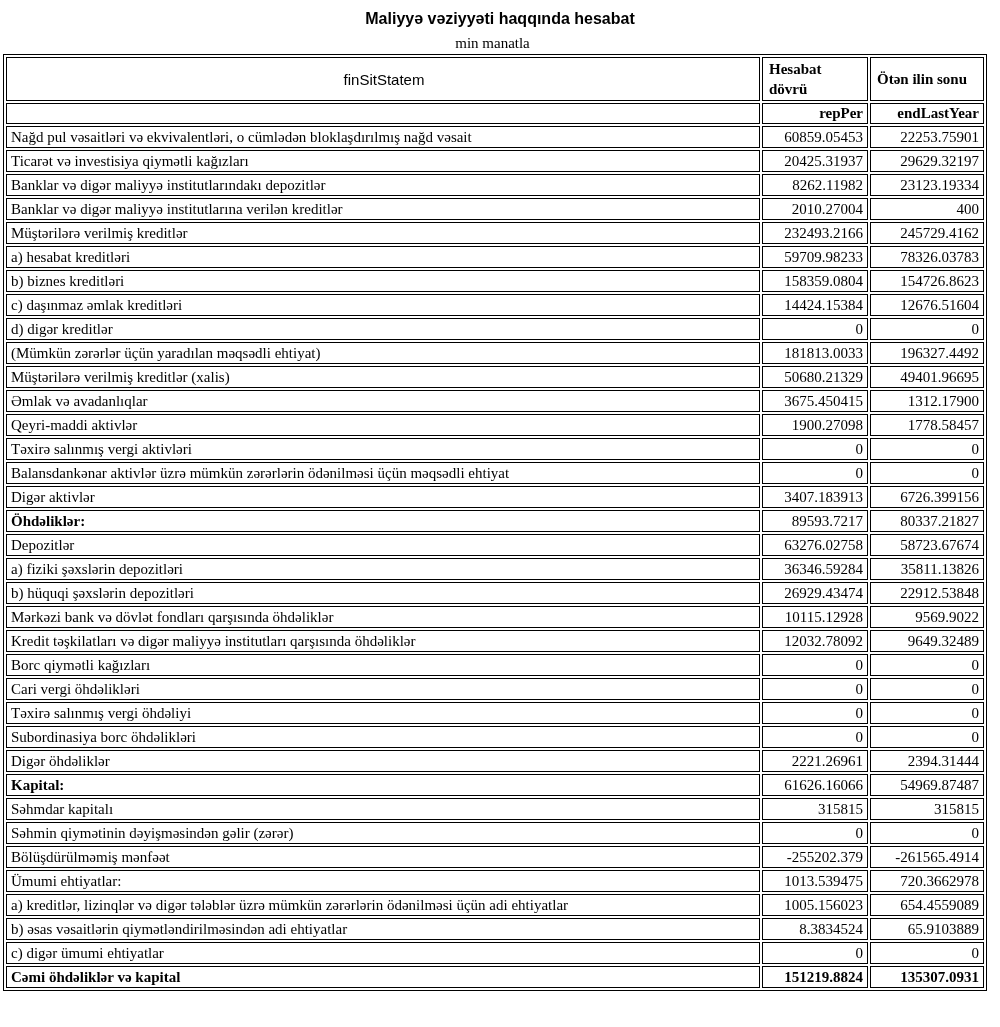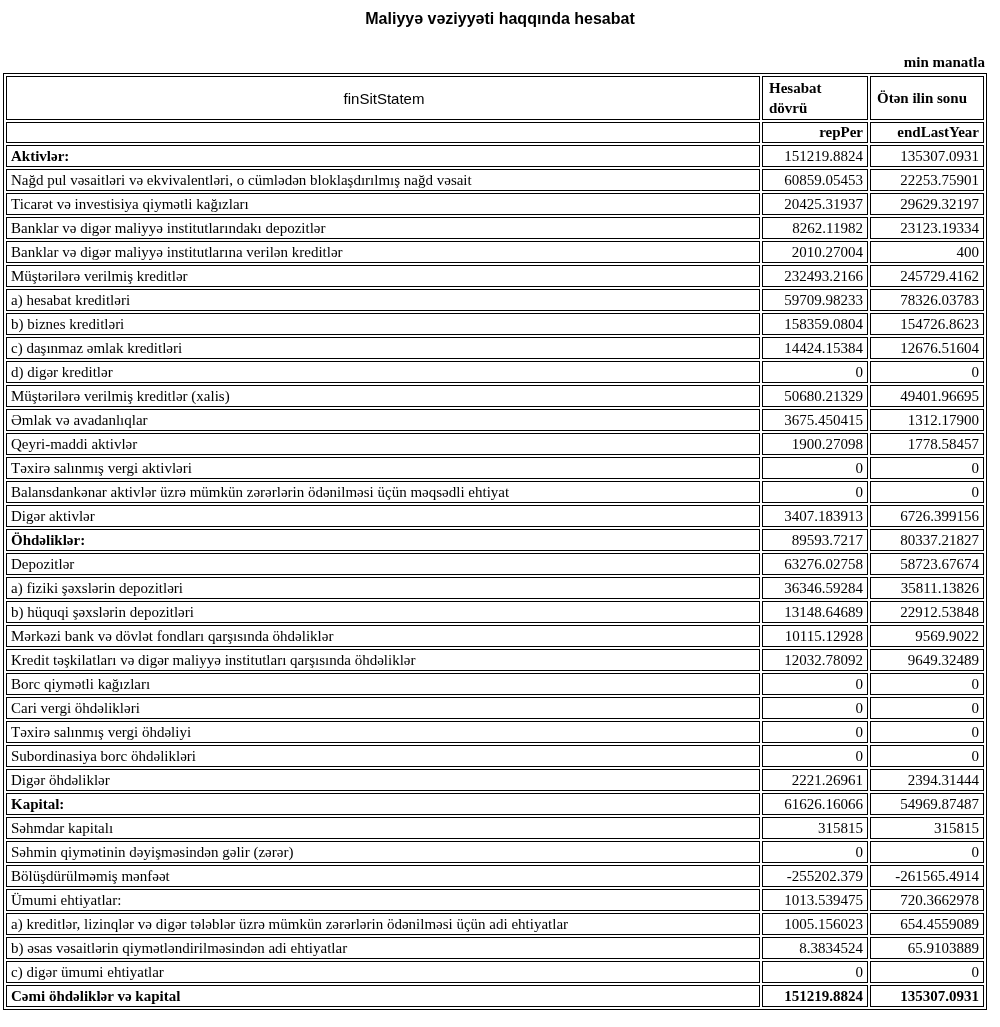--- a/index.html
+++ b/index.html
@@ -17,25 +17,25 @@
   }
   .title {
     text-align: center;
     font-family: "Liberation Sans", sans-serif;
     font-weight: 700;
     font-size: 16px;
     line-height: 20px;
     margin: 9px 0 0 0;
   }
   .unit-note {
-    text-align: right;
-    font-weight: 700;
+    text-align: center;
+    font-weight: 400;
     font-size: 15px;
     line-height: 18px;
-    margin: 24px 15px 2px 0;
+    margin: 5px 15px 2px 0;
   }
   table.fin {
     border-collapse: separate;
     border-spacing: 2px;
     table-layout: fixed;
     width: 982px;
     margin-left: 3px;
     border: 1px solid #000;
     background: #ffffff;
   }
@@ -96,25 +96,20 @@
         <th class="val-h">Ötən ilin sonu</th>
       </tr>
       <tr class="hdr2">
         <th class="name-h"></th>
         <th>repPer</th>
         <th>endLastYear</th>
       </tr>
     </thead>
     <tbody>
         <tr>
-          <td class="lbl b">Aktivlər:</td>
-          <td class="val">151219.8824</td>
-          <td class="val">135307.0931</td>
-        </tr>
-        <tr>
           <td class="lbl">Nağd pul vəsaitləri və  ekvivalentləri, o cümlədən bloklaşdırılmış nağd vəsait</td>
           <td class="val">60859.05453</td>
           <td class="val">22253.75901</td>
         </tr>
         <tr>
           <td class="lbl">Ticarət və investisiya qiymətli kağızları</td>
           <td class="val">20425.31937</td>
           <td class="val">29629.32197</td>
         </tr>
         <tr>
@@ -146,20 +141,25 @@
           <td class="lbl">c) daşınmaz əmlak kreditləri</td>
           <td class="val">14424.15384</td>
           <td class="val">12676.51604</td>
         </tr>
         <tr>
           <td class="lbl">d) digər kreditlər</td>
           <td class="val">0</td>
           <td class="val">0</td>
         </tr>
         <tr>
+          <td class="lbl">(Mümkün zərərlər üçün yaradılan məqsədli ehtiyat)</td>
+          <td class="val">181813.0033</td>
+          <td class="val">196327.4492</td>
+        </tr>
+        <tr>
           <td class="lbl">Müştərilərə verilmiş kreditlər (xalis)</td>
           <td class="val">50680.21329</td>
           <td class="val">49401.96695</td>
         </tr>
         <tr>
           <td class="lbl">Əmlak və avadanlıqlar</td>
           <td class="val">3675.450415</td>
           <td class="val">1312.17900</td>
         </tr>
         <tr>
@@ -192,21 +192,21 @@
           <td class="val">63276.02758</td>
           <td class="val">58723.67674</td>
         </tr>
         <tr>
           <td class="lbl">a) fiziki şəxslərin depozitləri</td>
           <td class="val">36346.59284</td>
           <td class="val">35811.13826</td>
         </tr>
         <tr>
           <td class="lbl">b) hüquqi şəxslərin depozitləri</td>
-          <td class="val">13148.64689</td>
+          <td class="val">26929.43474</td>
           <td class="val">22912.53848</td>
         </tr>
         <tr>
           <td class="lbl">Mərkəzi bank və dövlət fondları qarşısında öhdəliklər</td>
           <td class="val">10115.12928</td>
           <td class="val">9569.9022</td>
         </tr>
         <tr>
           <td class="lbl">Kredit təşkilatları və digər maliyyə institutları qarşısında öhdəliklər</td>
           <td class="val">12032.78092</td>

